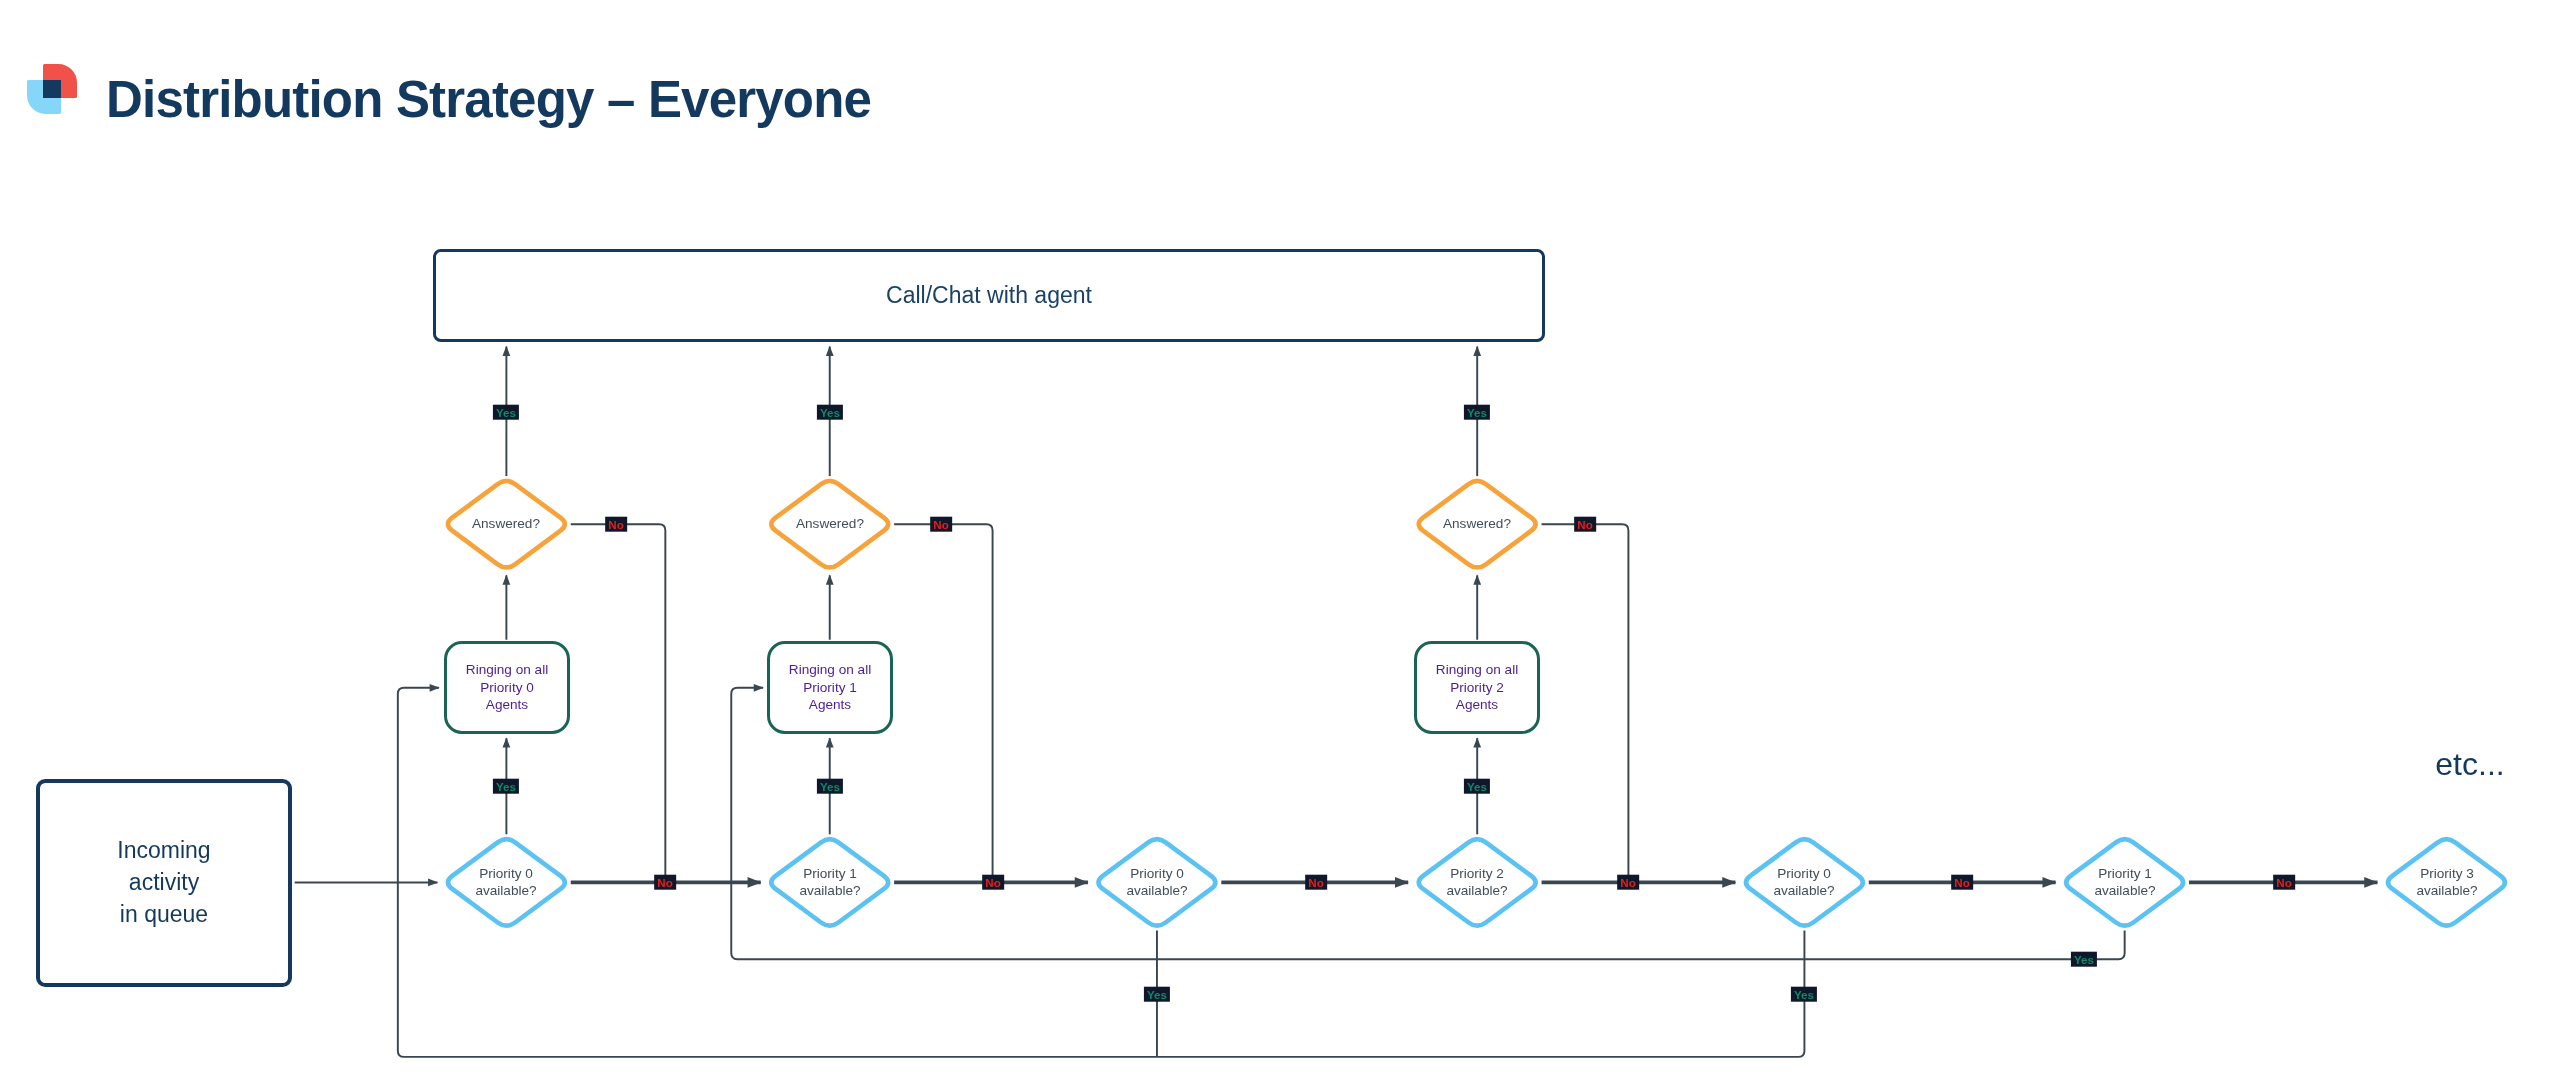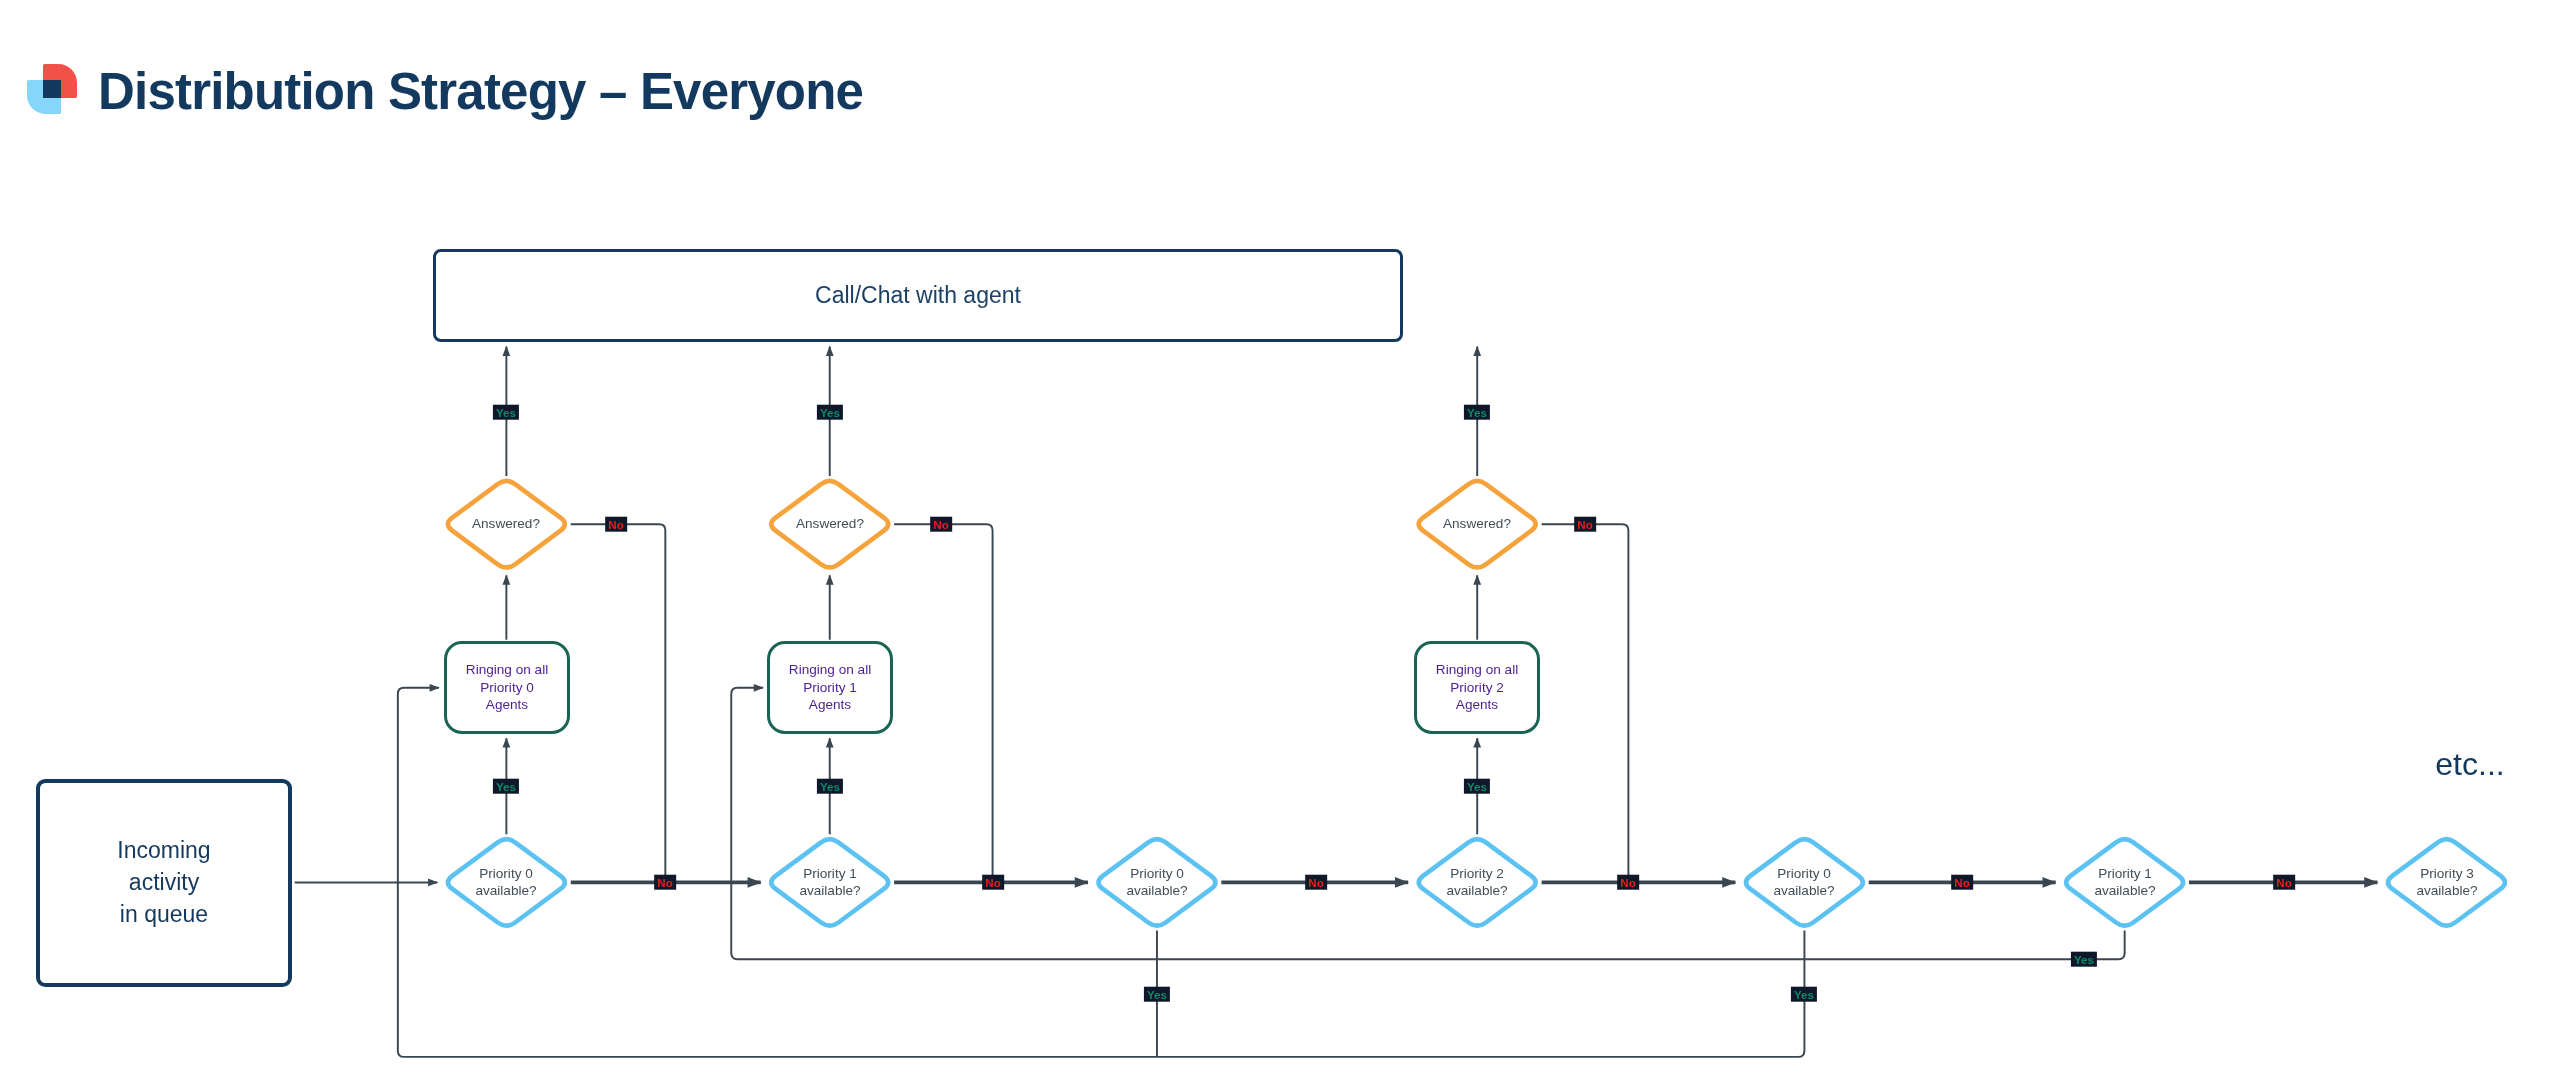--- a/index.html
+++ b/index.html
@@ -4,35 +4,35 @@
 <style>
   html,body{margin:0;padding:0;background:#ffffff;}
   body{font-family:"Liberation Sans", sans-serif;}
   .canvas{position:relative;width:2576px;height:1091px;background:#ffffff;overflow:hidden;}
 
   
   .logo{position:absolute;left:27px;top:64px;width:50px;height:50px;}
   .logo .red{position:absolute;left:15.5px;top:0;width:34px;height:34px;background:#f0524a;border-radius:1.6px 18.6px 1.6px 1.6px;}
   .logo .blue{position:absolute;left:0;top:15.5px;width:34px;height:34px;background:#85d6f8;border-radius:1.6px 1.6px 1.6px 18.6px;}
   .logo .core{position:absolute;left:15.5px;top:15.5px;width:18.6px;height:18.6px;background:#14395e;}
-  .title{position:absolute;left:98px;top:67px;margin:0;font-size:51px;line-height:50px;font-weight:bold;
+  .title{position:absolute;left:98px;top:67px;margin:8px;font-size:51px;line-height:50px;font-weight:bold;
          color:#14395e;letter-spacing:-0.8px;white-space:nowrap;}
 
   
   svg.edges{position:absolute;left:0;top:0;z-index:1;}
   .conn{fill:none;stroke:#3a4650;stroke-width:2.5px;}
   .conn.thick{stroke-width:5px;}
   .diamond{fill:#ffffff;stroke-width:6px;stroke-linejoin:round;}
   .diamond.blue{stroke:#5bc2f1;}
   .diamond.orange{stroke:#f6a33c;}
 
   
   .node{position:absolute;background:#ffffff;box-sizing:border-box;display:flex;align-items:center;justify-content:center;
         text-align:center;z-index:3;}
-  .terminal{left:433px;top:249px;width:970px;height:93px;border:3.9px solid #14395e;border-radius:7.8px;
+  .terminal{left:433px;top:249px;width:1112px;height:93px;border:3.9px solid #14395e;border-radius:7.8px;
             color:#1b4166;font-size:23px;}
   .start{left:36px;top:779px;width:256px;height:208px;border:4.7px solid #14395e;border-radius:9.3px;
          color:#14395e;font-size:23px;line-height:1.38;white-space:pre-line;}
   .ringing{top:641px;width:126px;height:93px;border:3.1px solid #1a6456;border-radius:18px;
            color:#4c1d95;font-size:13.6px;line-height:1.28;white-space:pre-line;}
   .ring1{left:444px;} .ring2{left:767px;} .ring3{left:1414px;}
 
   
   .dlabel{position:absolute;width:136px;transform:translate(-50%,-50%);text-align:center;z-index:4;
           color:#414e58;font-size:13.6px;line-height:1.26;white-space:pre-line;}

